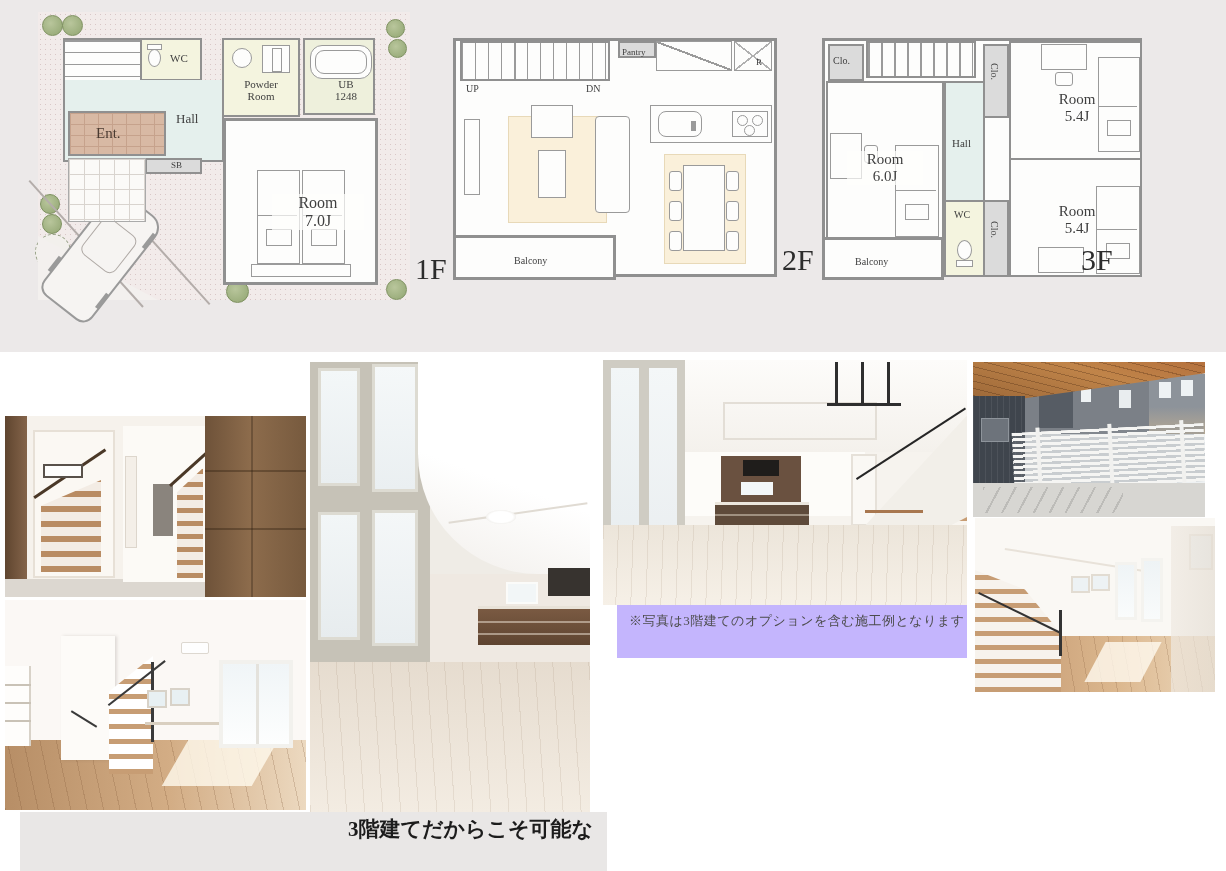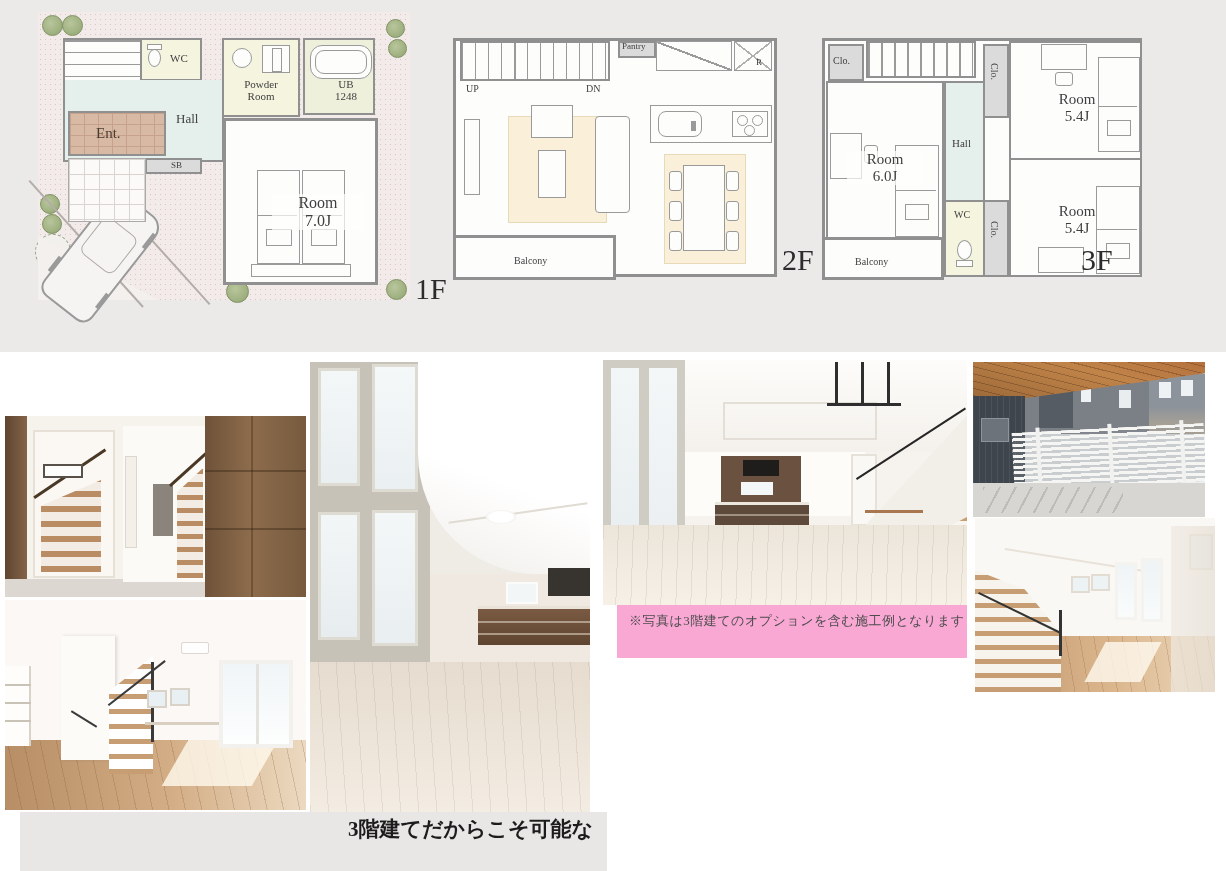--- a/index.html
+++ b/index.html
@@ -24,21 +24,21 @@
   .s9{font-size:9px;}  .s10{font-size:10px;} .s11{font-size:11px;}
   .s13{font-size:13px;} .s15{font-size:15px;} .s16{font-size:16px;}
   .vert{writing-mode:vertical-rl;text-orientation:mixed;}
   .floor-tag{position:absolute;font-size:30px;color:#2c2c2c;}
   .furn{position:absolute;border:1.5px solid #9a9a9a;background:#fdfdfc;box-sizing:border-box;}
   .tree{position:absolute;border-radius:50%;border:1.5px solid #7e9160;
         background:radial-gradient(circle at 40% 38%,#b9c69c,#91a571);}
   .tree-bare{position:absolute;border-radius:50%;border:1.5px dashed #99a389;background:#f2f0ec;}
   
   .ph{position:absolute;overflow:hidden;background:#f7f5f2;}
-  .caption-strip{position:absolute;background:#f9a8d4;}
+  .caption-strip{position:absolute;background:#c4b5fd;}
   .note-text{position:absolute;font-size:13px;color:#4c4c4c;letter-spacing:.5px;}
   .title-band{position:absolute;background:#e9e7e6;}
   .title-text{position:absolute;right:14px;text-align:right;font-weight:bold;color:#1c1c1c;
               font-size:21px;line-height:27px;}
 </style>
 </head>
 <body>
 
 <div class="page">
 
@@ -118,29 +118,29 @@
         <div class="abs" style="left:8px;top:58px;width:24px;height:15px;border:1.2px solid #9a9a9a;"></div>
       </div>
       <div class="furn" style="left:264px;top:158px;width:43px;height:94px;">
         <div class="abs" style="left:0;top:44px;width:39px;height:0;border-top:1.2px solid #9a9a9a;"></div>
         <div class="abs" style="left:8px;top:58px;width:24px;height:15px;border:1.2px solid #9a9a9a;"></div>
       </div>
       <div class="furn" style="left:213px;top:252px;width:100px;height:13px;"></div>
       <div class="lbl s16" style="left:234px;top:182px;width:92px;background:rgba(253,253,252,.7);">Room
 7.0J</div>
     </div>
-    <div class="floor-tag" style="left:415px;top:272px;">1F</div>
+    <div class="floor-tag" style="left:415px;top:252px;">1F</div>
 
     <div class="bldg" style="left:453px;top:38px;width:324px;height:239px;">
       <div class="room stairs-v" style="left:4px;top:0px;width:150px;height:40px;"></div>
       <div class="lbl s10" style="left:10px;top:42px;">UP</div>
       <div class="lbl s10" style="left:130px;top:42px;">DN</div>
 
       <div class="room fill-clo" style="left:162px;top:0px;width:38px;height:17px;"></div>
-      <div class="lbl s9" style="left:166px;top:0;">Pantry</div>
+      <div class="lbl s9" style="left:166px;top:6px;">Pantry</div>
 
       <div class="abs" style="left:200px;top:0px;width:76px;height:30px;border:1.5px solid #9a9a9a;box-sizing:border-box;
            background:linear-gradient(to top right,transparent calc(50% - 1px),#9a9a9a calc(50% - 1px) calc(50% + 1px),transparent calc(50% + 1px));"></div>
 
       <div class="abs" style="left:278px;top:0px;width:38px;height:30px;border:1.5px solid #9a9a9a;box-sizing:border-box;
            background:linear-gradient(to bottom right,transparent calc(50% - .8px),#b0b0b0 calc(50% - .8px) calc(50% + .8px),transparent calc(50% + .8px)),
                       linear-gradient(to top right,transparent calc(50% - .8px),#b0b0b0 calc(50% - .8px) calc(50% + .8px),transparent calc(50% + .8px));"></div>
       <div class="lbl s9" style="left:300px;top:16px;">R</div>
 
       <div class="furn" style="left:194px;top:64px;width:122px;height:38px;"></div>

